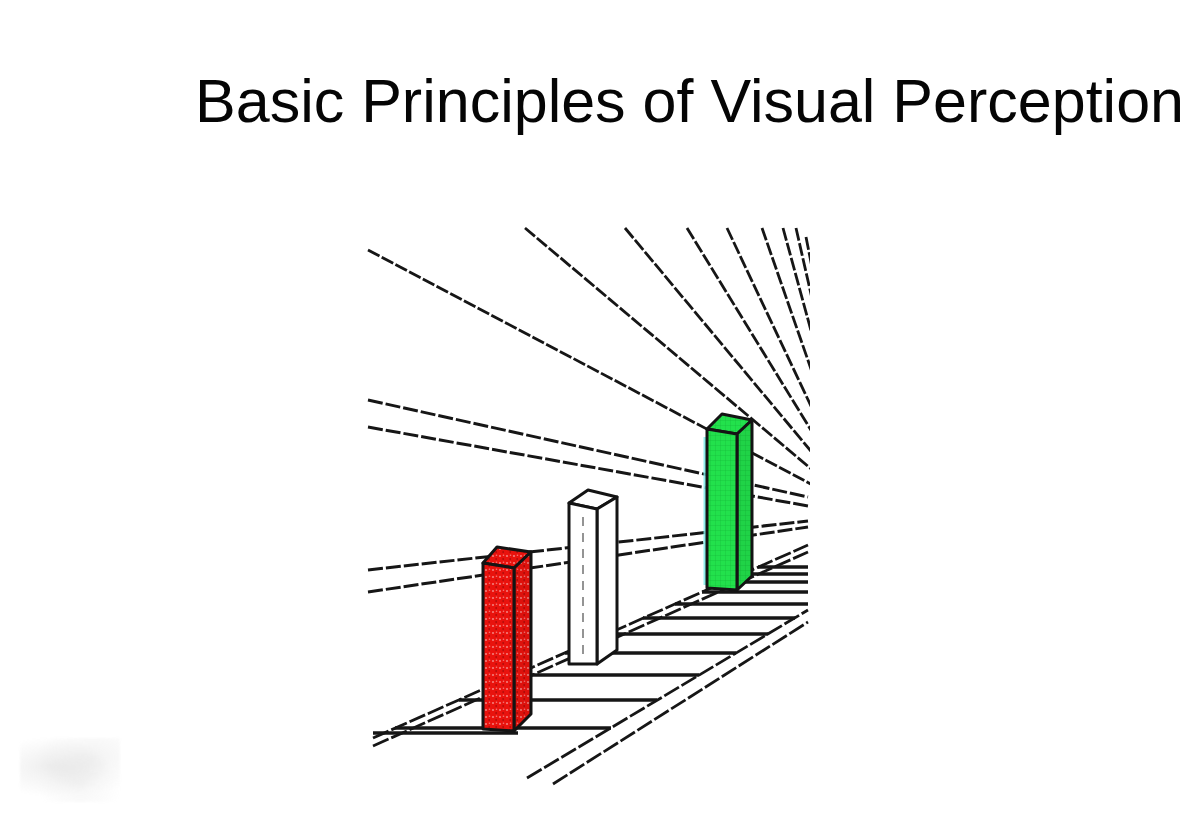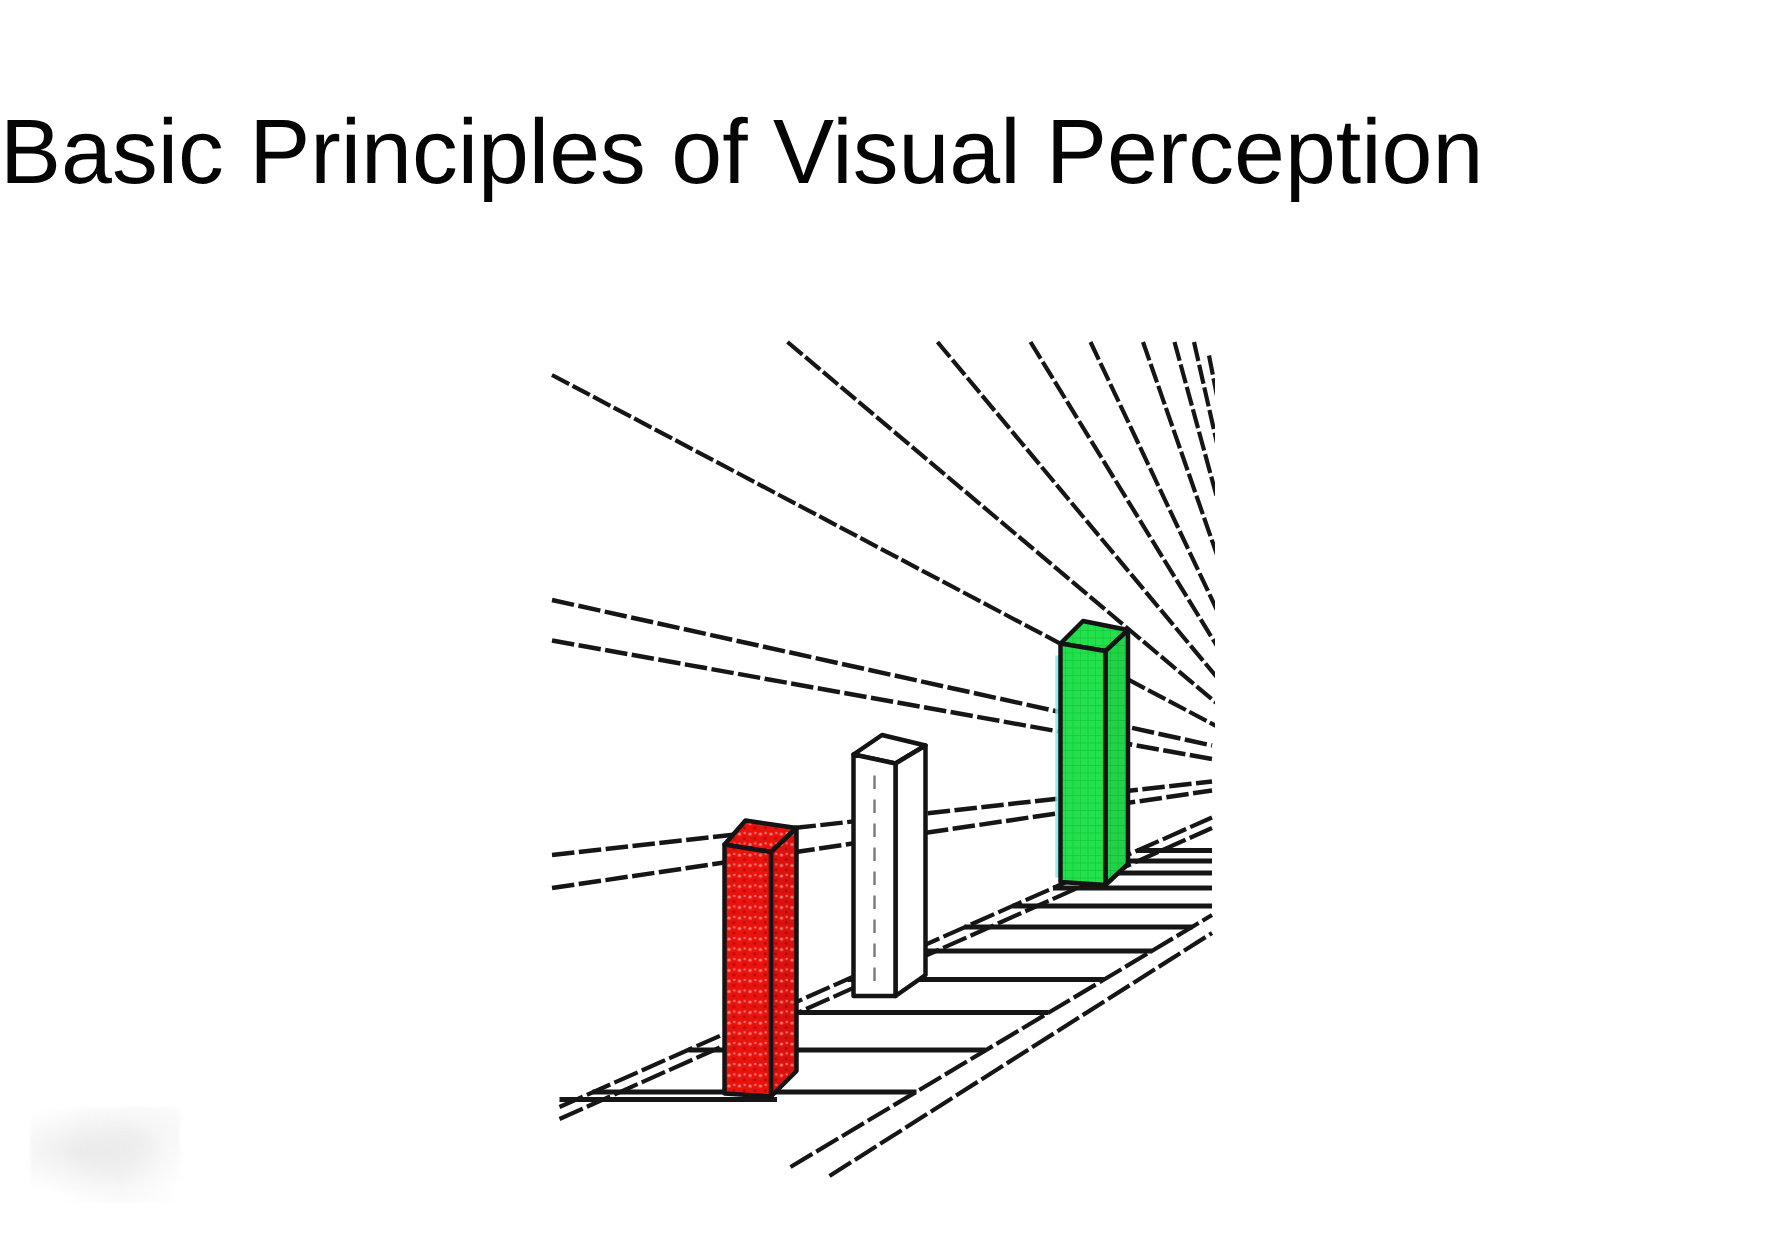--- a/index.html
+++ b/index.html
@@ -1,19 +1,19 @@
 <!DOCTYPE html>
 <html><head>
 <meta charset="utf-8">
 <style>
   html,body{margin:0;padding:0;background:#ffffff;}
   body{width:1184px;height:824px;position:relative;overflow:hidden;
        font-family:"Liberation Sans", sans-serif;}
   .slide{position:absolute;inset:0;background:#ffffff;}
-  .title{margin:0;padding-top:66px;text-align:left;
+  .title{margin:0;padding-top:66px;text-align:right;
          font-size:61px;font-weight:400;color:#050505;letter-spacing:0px;
          font-family:"Liberation Sans", sans-serif;white-space:nowrap;}
   .figure-wrap{position:absolute;left:365px;top:225px;width:445px;height:570px;}
   svg{display:block;}
   .ink{stroke:#161616;fill:none;}
   .ray{stroke-width:2.8;stroke-dasharray:13 2.5;}
   .fence{stroke-width:3;stroke-dasharray:15 3;}
   .rail{stroke-width:2.8;stroke-dasharray:17 3;}
   .tie{stroke-width:3.4;}
   .barline{stroke:#141414;stroke-width:3;stroke-linejoin:round;}

